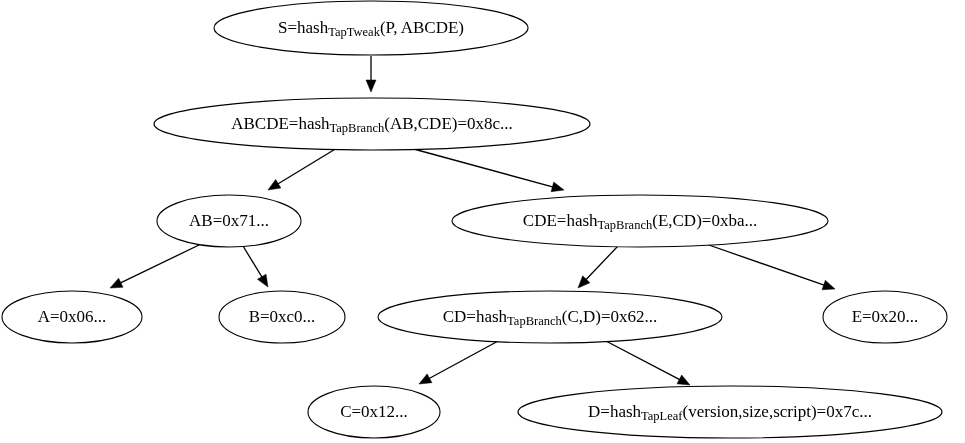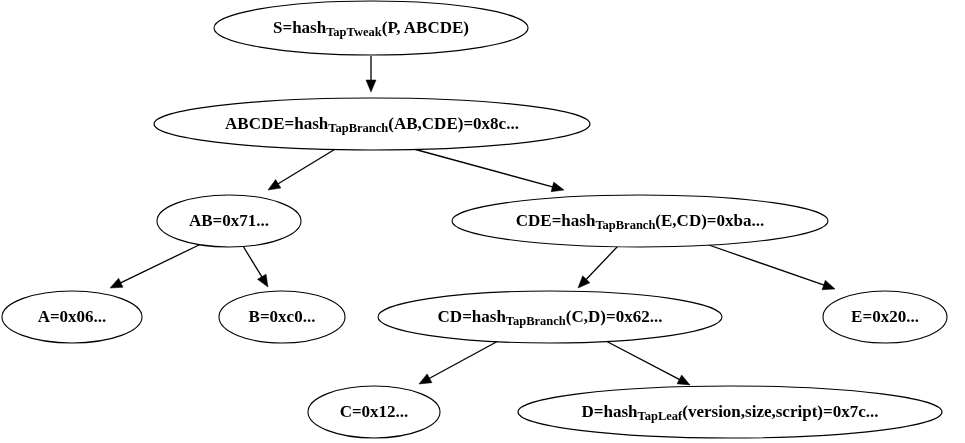--- a/index.html
+++ b/index.html
@@ -11,21 +11,20 @@
     width: 965px;
     height: 443px;
     overflow: hidden;
     font-family: "Liberation Serif", serif;
   }
   #diagram-root {
     position: relative;
     width: 965px;
     height: 443px;
     background: #ffffff;
-    font-weight: bold;
   }
   svg#taproot-tree {
     display: block;
     width: 965px;
     height: 443px;
     background: #ffffff;
   }
   .node-ellipse {
     fill: #ffffff;
     stroke: #000000;

